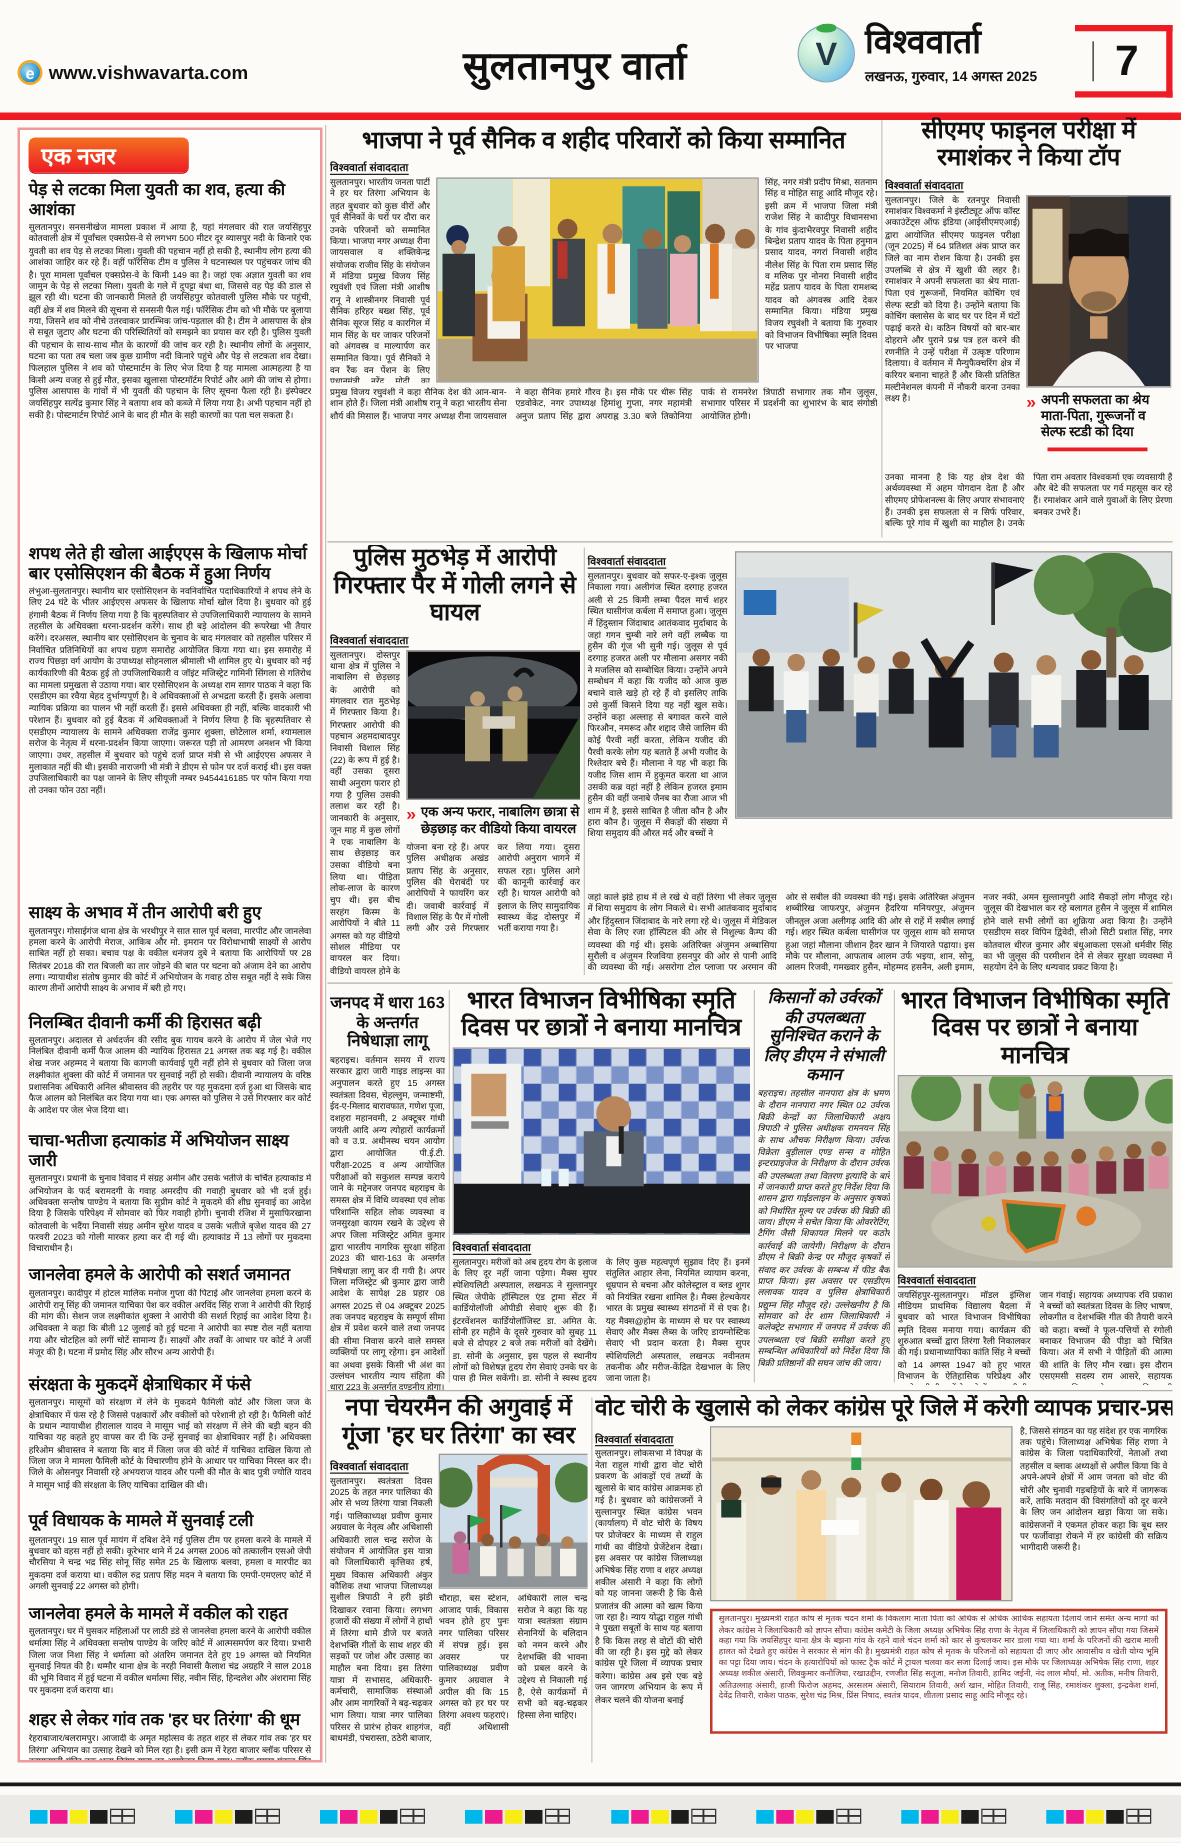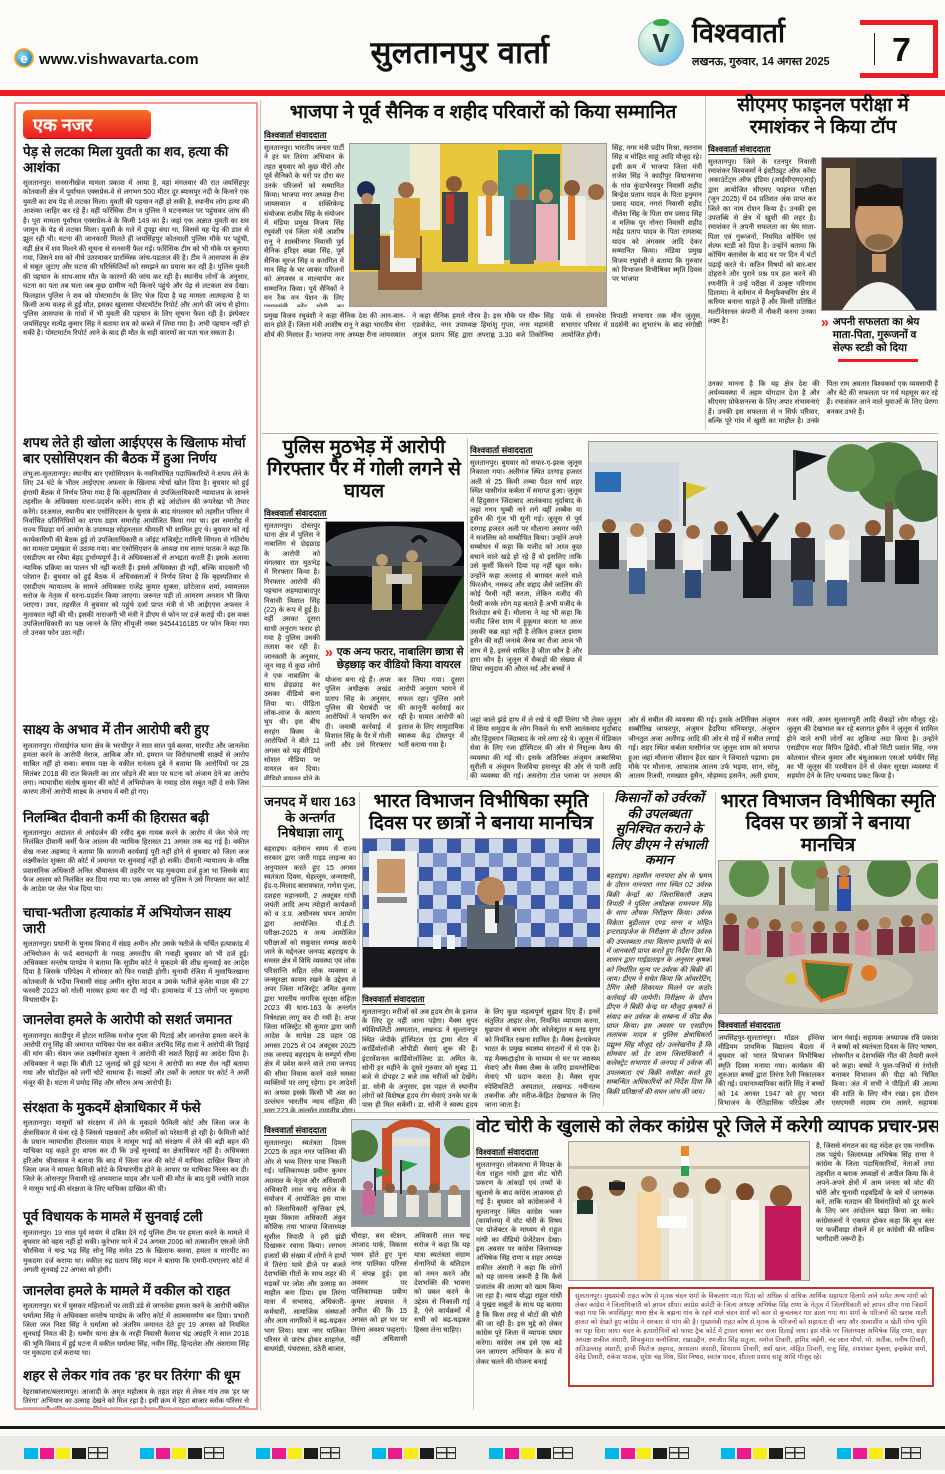--- a/index.html
+++ b/index.html
@@ -372,20 +372,21 @@
         <path d="M84 100 L132 104 L126 132 L102 140 L88 124 Z" fill="#3f7a38" stroke="#e07a2a" stroke-width="3"></path>
         <circle cx="150" cy="112" r="8" fill="#e07a2a"></circle>
           <circle cx="72" cy="118" r="6" fill="#d8c32e"></circle>
       </svg>
     </span>
     <div class="byline">विश्ववार्ता संवाददाता</div>
     <div class="tiny cols2" style="height:132px;">जयसिंहपुर-सुलतानपुर। मॉडल इंग्लिश मीडियम प्राथमिक विद्यालय बैदला में बुधवार को भारत विभाजन विभीषिका स्मृति दिवस मनाया गया। कार्यक्रम की शुरुआत बच्चों द्वारा तिरंगा रैली निकालकर की गई। प्रधानाध्यापिका कांति सिंह ने बच्चों को 14 अगस्त 1947 को हुए भारत विभाजन के ऐतिहासिक परिप्रेक्ष्य और उससे जुड़ी पीड़ाओं के बारे में जानकारी दी। उन्होंने बताया कि विभाजन के समय लाखों लोग विस्थापित हुए और अनेक ने अपनी जान गंवाई। सहायक अध्यापक रवि प्रकाश ने बच्चों को स्वतंत्रता दिवस के लिए भाषण, लोकगीत व देशभक्ति गीत की तैयारी करने को कहा। बच्चों ने फूल-पत्तियों से रंगोली बनाकर विभाजन की पीड़ा को चित्रित किया। अंत में सभी ने पीड़ितों की आत्मा की शांति के लिए मौन रखा। इस दौरान एसएमसी सदस्य राम आसरे, सहायक अध्यापक विकास, केश कुमार सहित सभी शिक्षक और विद्यालय के बच्चे मौजूद रहे।</div>
   </div>
 
   <div class="art" style="left:264px;top:1116px;width:206px;height:296px;">
+    <div class="hlM">नपा चेयरमैन की अगुवाई में गूंजा 'हर घर तिरंगा' का स्वर</div>
     <div style="display:flex;gap:5px;margin-top:3px;">
       <div style="width:82px;">
         <div class="byline">विश्ववार्ता संवाददाता</div>
         <div class="tiny" style="height:222px;">सुलतानपुर। स्वतंत्रता दिवस 2025 के तहत नगर पालिका की ओर से भव्य तिरंगा यात्रा निकली गई। पालिकाध्यक्ष प्रवीण कुमार अग्रवाल के नेतृत्व और अधिशासी अधिकारी लाल चन्द्र सरोज के संयोजन में आयोजित इस यात्रा को जिलाधिकारी कृत्तिका हर्ष, मुख्य विकास अधिकारी अंकुर कौशिक तथा भाजपा जिलाध्यक्ष सुशील त्रिपाठी ने हरी झंडी दिखाकर रवाना किया। लगभग हजारों की संख्या में लोगों ने हाथों में तिरंगा थामे डीजे पर बजते देशभक्ति गीतों के साथ शहर की सड़कों पर जोश और उत्साह का माहौल बना दिया। इस तिरंगा यात्रा में सभासद, अधिकारी-कर्मचारी, सामाजिक संस्थाओं और आम नागरिकों ने बढ़-चढ़कर भाग लिया। यात्रा नगर पालिका परिसर से प्रारंभ होकर शाहगंज, बाधमंडी, पंचरास्ता, ठठेरी बाजार,</div>
       </div>
       <div style="width:119px;">
         <span class="photo" style="width:119px;height:106px;">
           <svg viewBox="0 0 119 106" preserveAspectRatio="none">
             <rect width="119" height="106" fill="#cfdde8"></rect>
             <circle cx="10" cy="26" r="16" fill="#4f7a3d"></circle>

